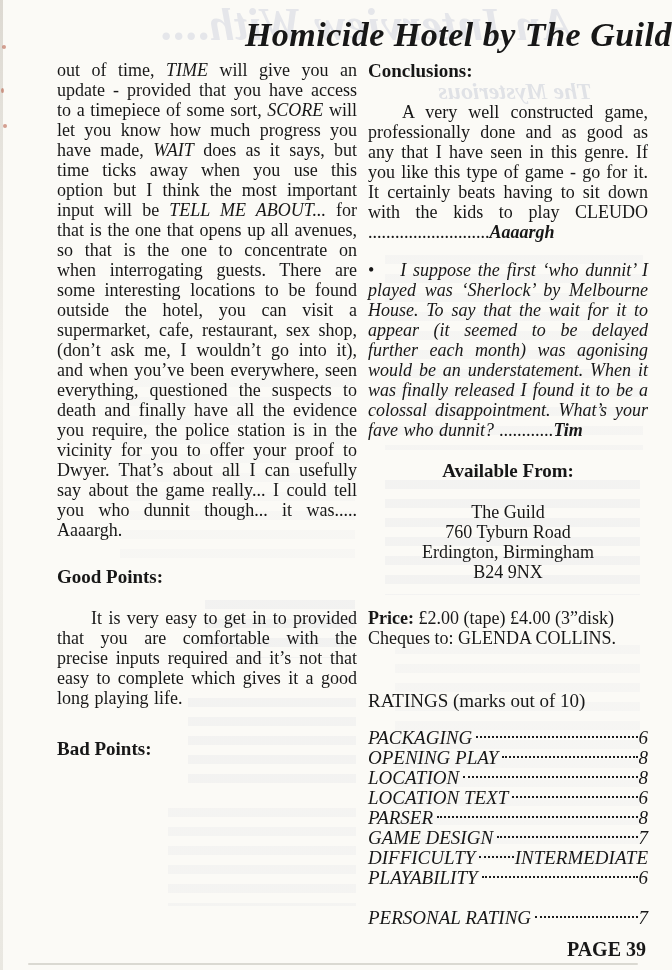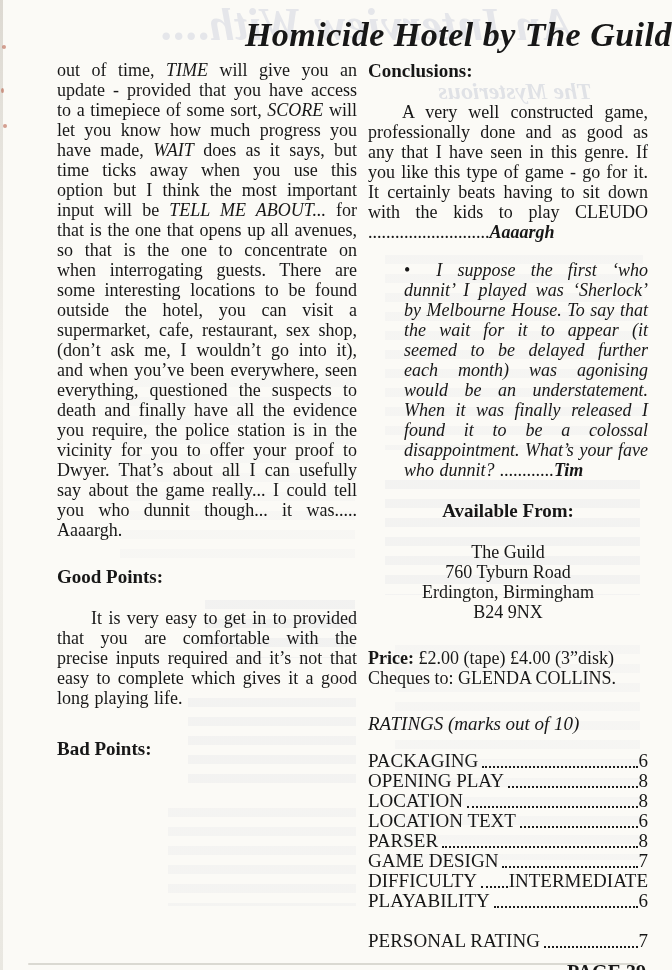--- a/index.html
+++ b/index.html
@@ -79,32 +79,32 @@
     text-align: justify; word-spacing: 1px;
   }
   .indent { text-indent: 34px; }
   .it { font-style: italic; }
   .bi { font-weight: bold; font-style: italic; }
   .sec-heading { font-size: 19px; font-weight: bold; }
   .mt-good { margin-top: 26px; }
   .mt-para { margin-top: 20px; }
   .mt-bad  { margin-top: 30px; }
 
-  .note { font-style: italic; margin-top: 18px; margin-left: 36px; }
+  .note { font-style: italic; margin-top: 18px; }
   .note .bullet { font-style: normal; margin-right: 26px; }
 
   .avail-heading { text-align: center; margin-top: 20px; }
   .address { text-align: center; font-size: 18px; line-height: 20px; margin-top: 20px; }
 
   .price-block { margin-top: 26px; font-size: 18px; line-height: 20px; }
   .price-label { font-weight: bold; }
 
-  .ratings-heading { font-size: 19px; margin-top: 25px; font-weight: normal; font-style: italic; }
+  .ratings-heading { font-size: 19px; margin-top: 42px; font-weight: normal; }
   .ratings-list { margin-top: 16px; font-size: 19px; line-height: 20px; }
-  .rating-row { display: flex; align-items: flex-end; }
+  .rating-row { display: flex; align-items: center; font-style: italic; }
   .rating-label, .rating-value { white-space: nowrap; }
   .rating-leader {
     flex: 1 1 auto; min-width: 10px;
     border-bottom: 2.5px dotted #1c1c1c;
     margin: 0 1px 3px 4px;
   }
   .personal-row { margin-top: 20px; }
   .page-number {
     text-align: right; font-weight: bold; font-size: 20px;
     margin-top: 10px; padding-right: 2px;

